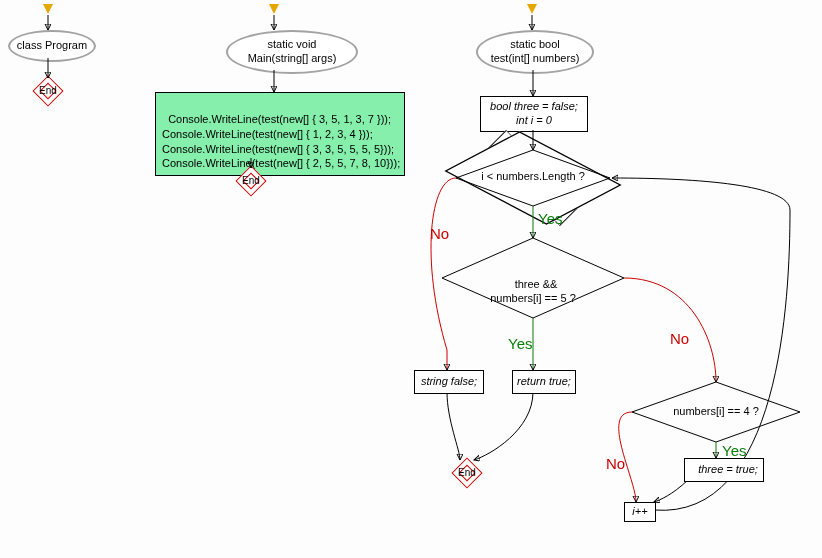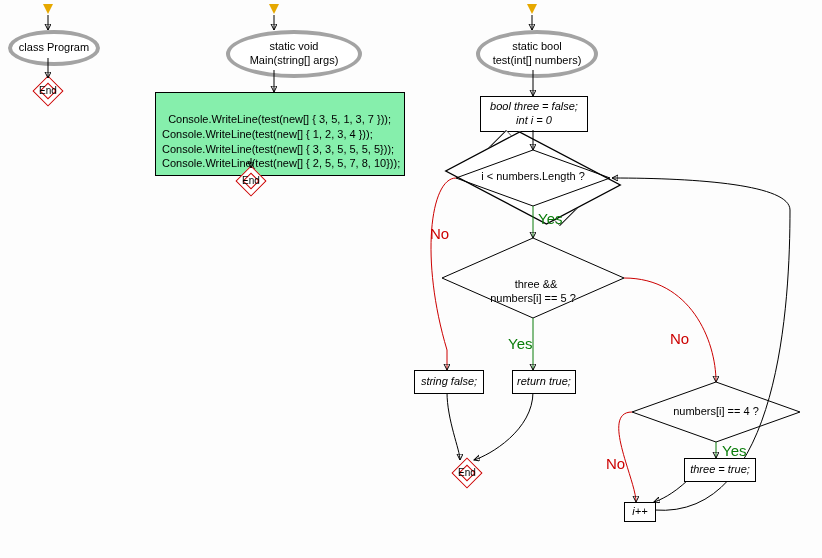--- a/index.html
+++ b/index.html
@@ -13,21 +13,21 @@
     color: #000;
     overflow: hidden;
     position: relative;
   }
   .node {
     position: absolute;
     text-align: center;
     line-height: 1.25;
   }
   .ellipse {
-    border: 4px solid #a3a3a3;
+    border: 2px solid #a3a3a3;
     border-radius: 50%;
     display: flex;
     align-items: center;
     justify-content: center;
     background: #fff;
   }
   .rect {
     border: 1px solid #000;
     background: #fff;
     display: flex;
@@ -220,21 +220,21 @@
 <div class="node rect" style="left:502px; top:370px; width:62px; height:22px;margin-left:10px;">
   <span>return true;</span>
 </div>
 
 <div class="end-box" style="left:456px; top:462px;">
   <div class="outer"></div>
     <div class="inner"></div>
 </div>
 <div class="end-label" style="left:458px; top:467px;">End</div>
 
-<div class="node rect" style="left:684px; top:458px; width:70px; height:22px;">
+<div class="node rect" style="left:684px; top:458px; width:70px; height:22px;padding-left:8px;">
   <span>three = true;</span>
 </div>
 
 <div class="node rect" style="left:624px; top:502px; width:30px; height:18px;">
   <span>i++</span>
 </div>
 
 <div class="edge-label yes" style="left:538px; top:210px;">Yes</div>
 <div class="edge-label no" style="left:430px; top:225px;">No</div>
 

